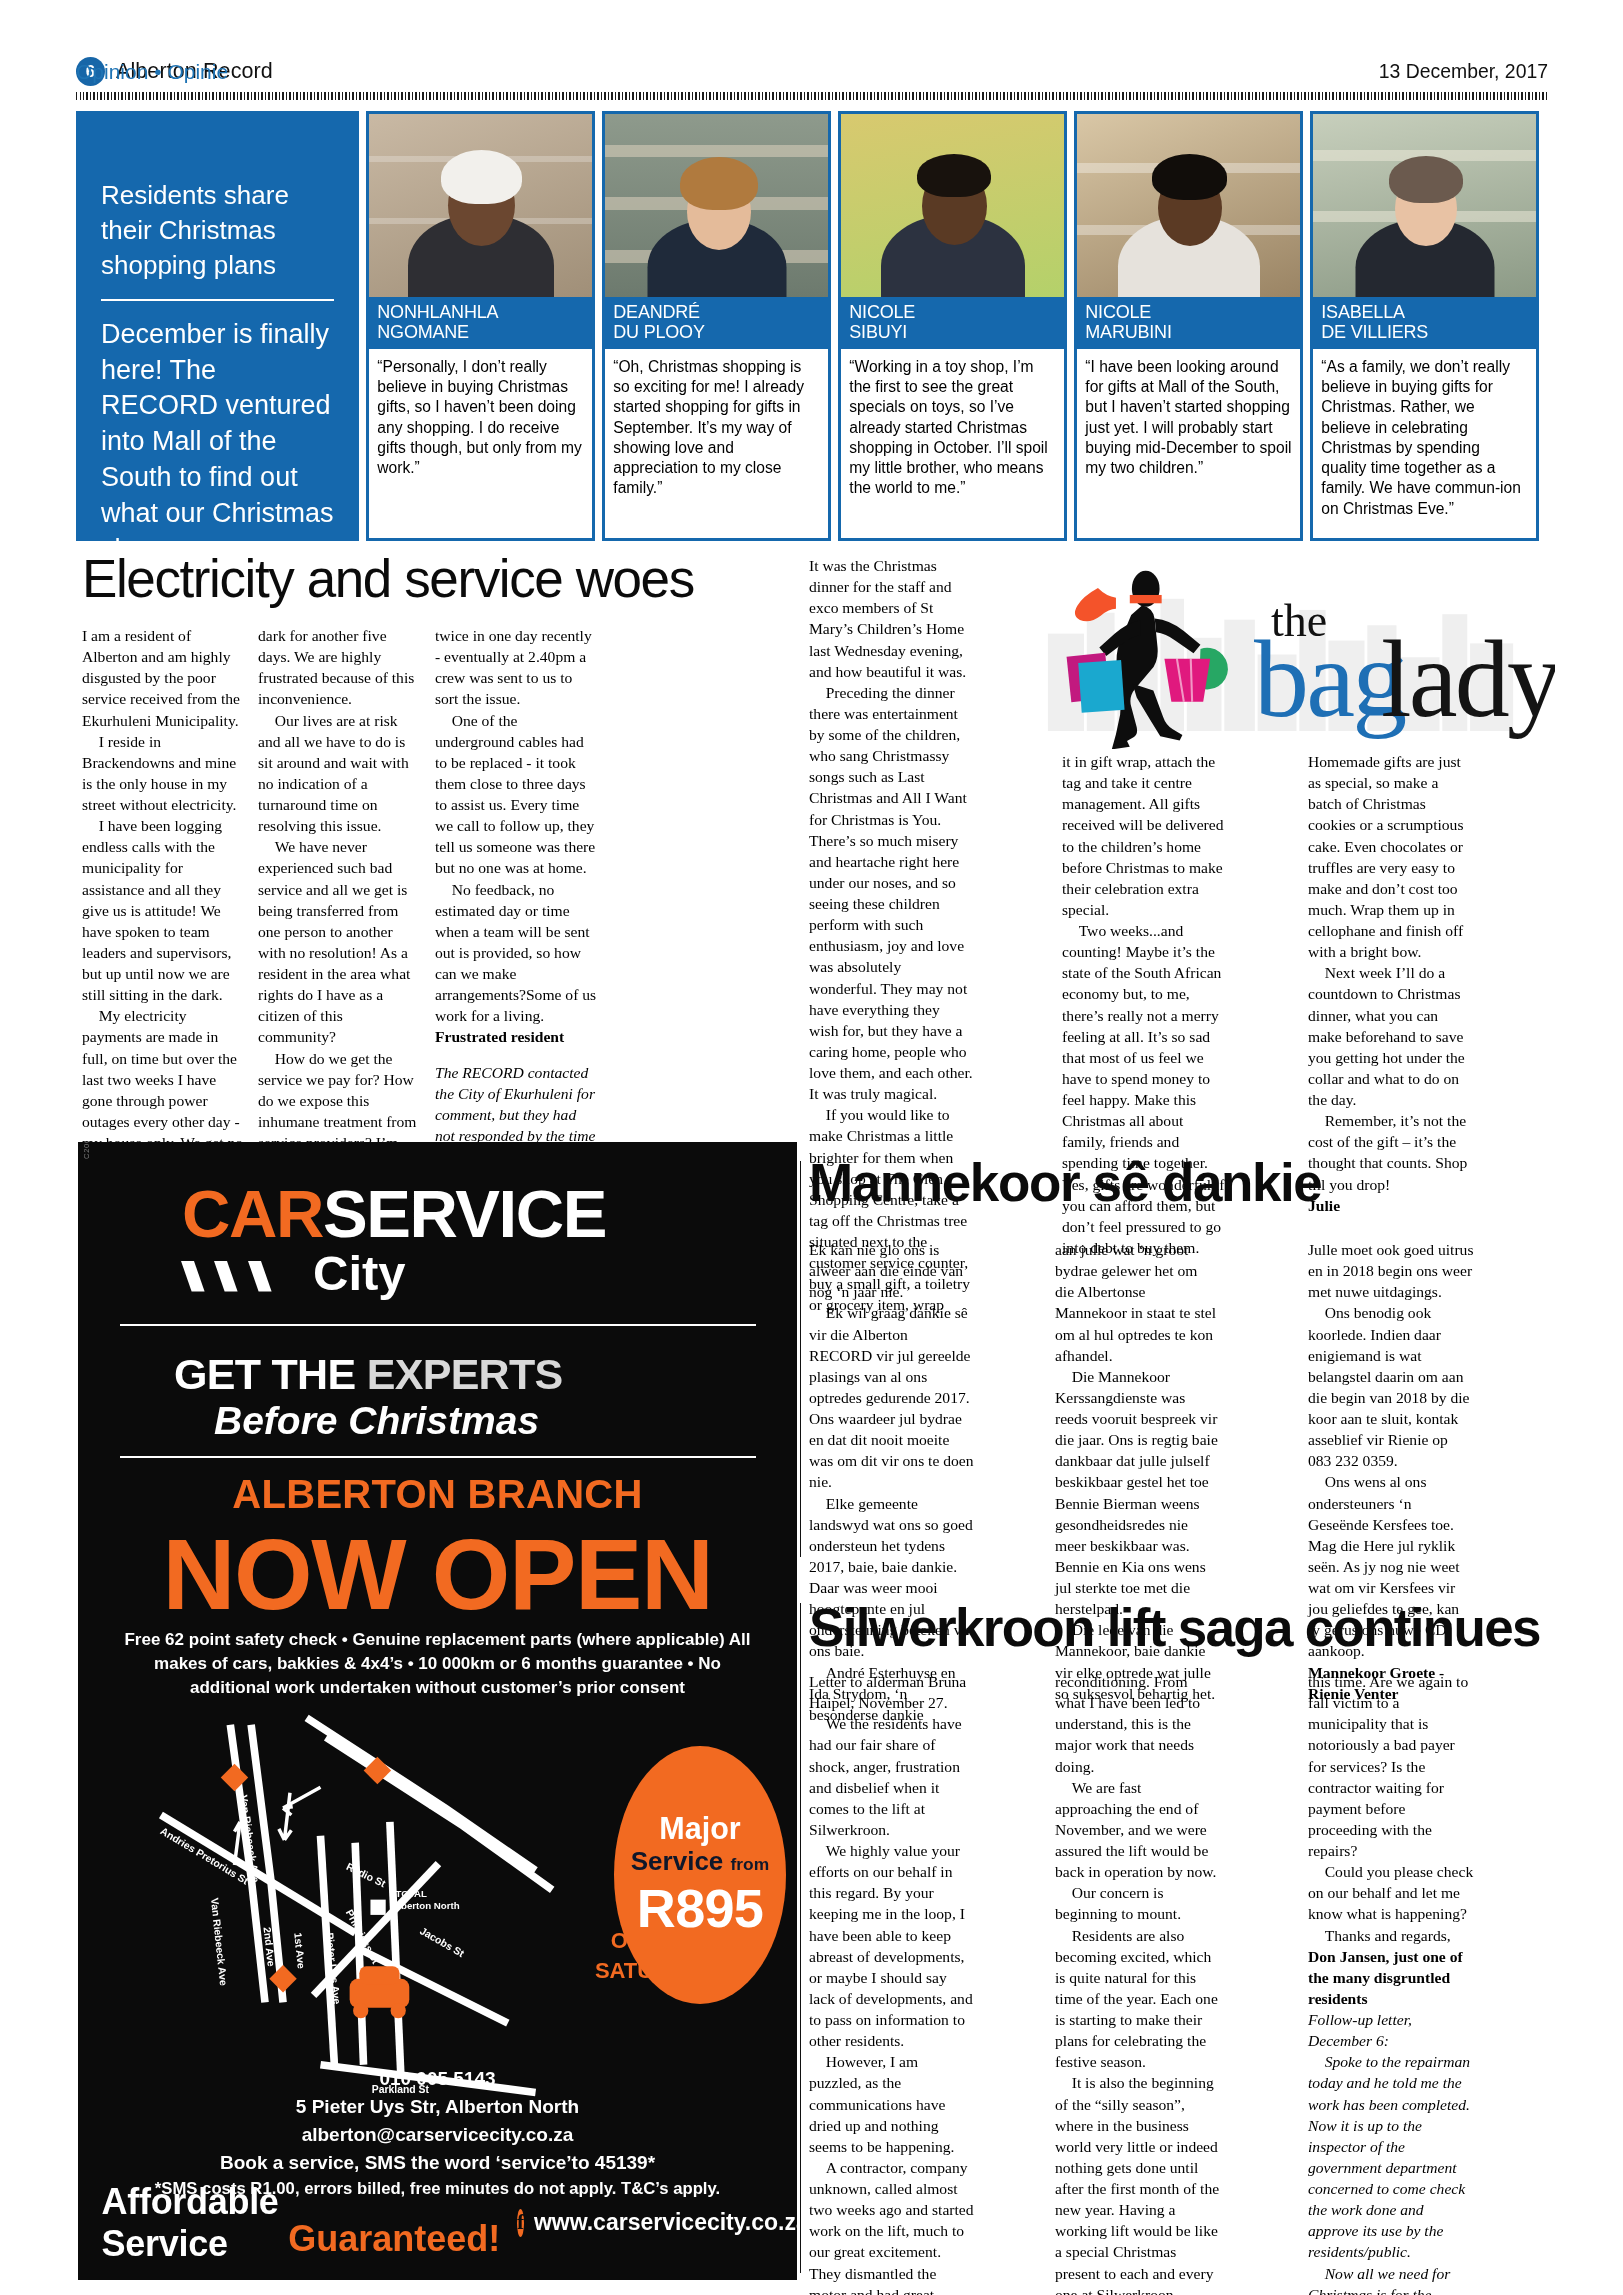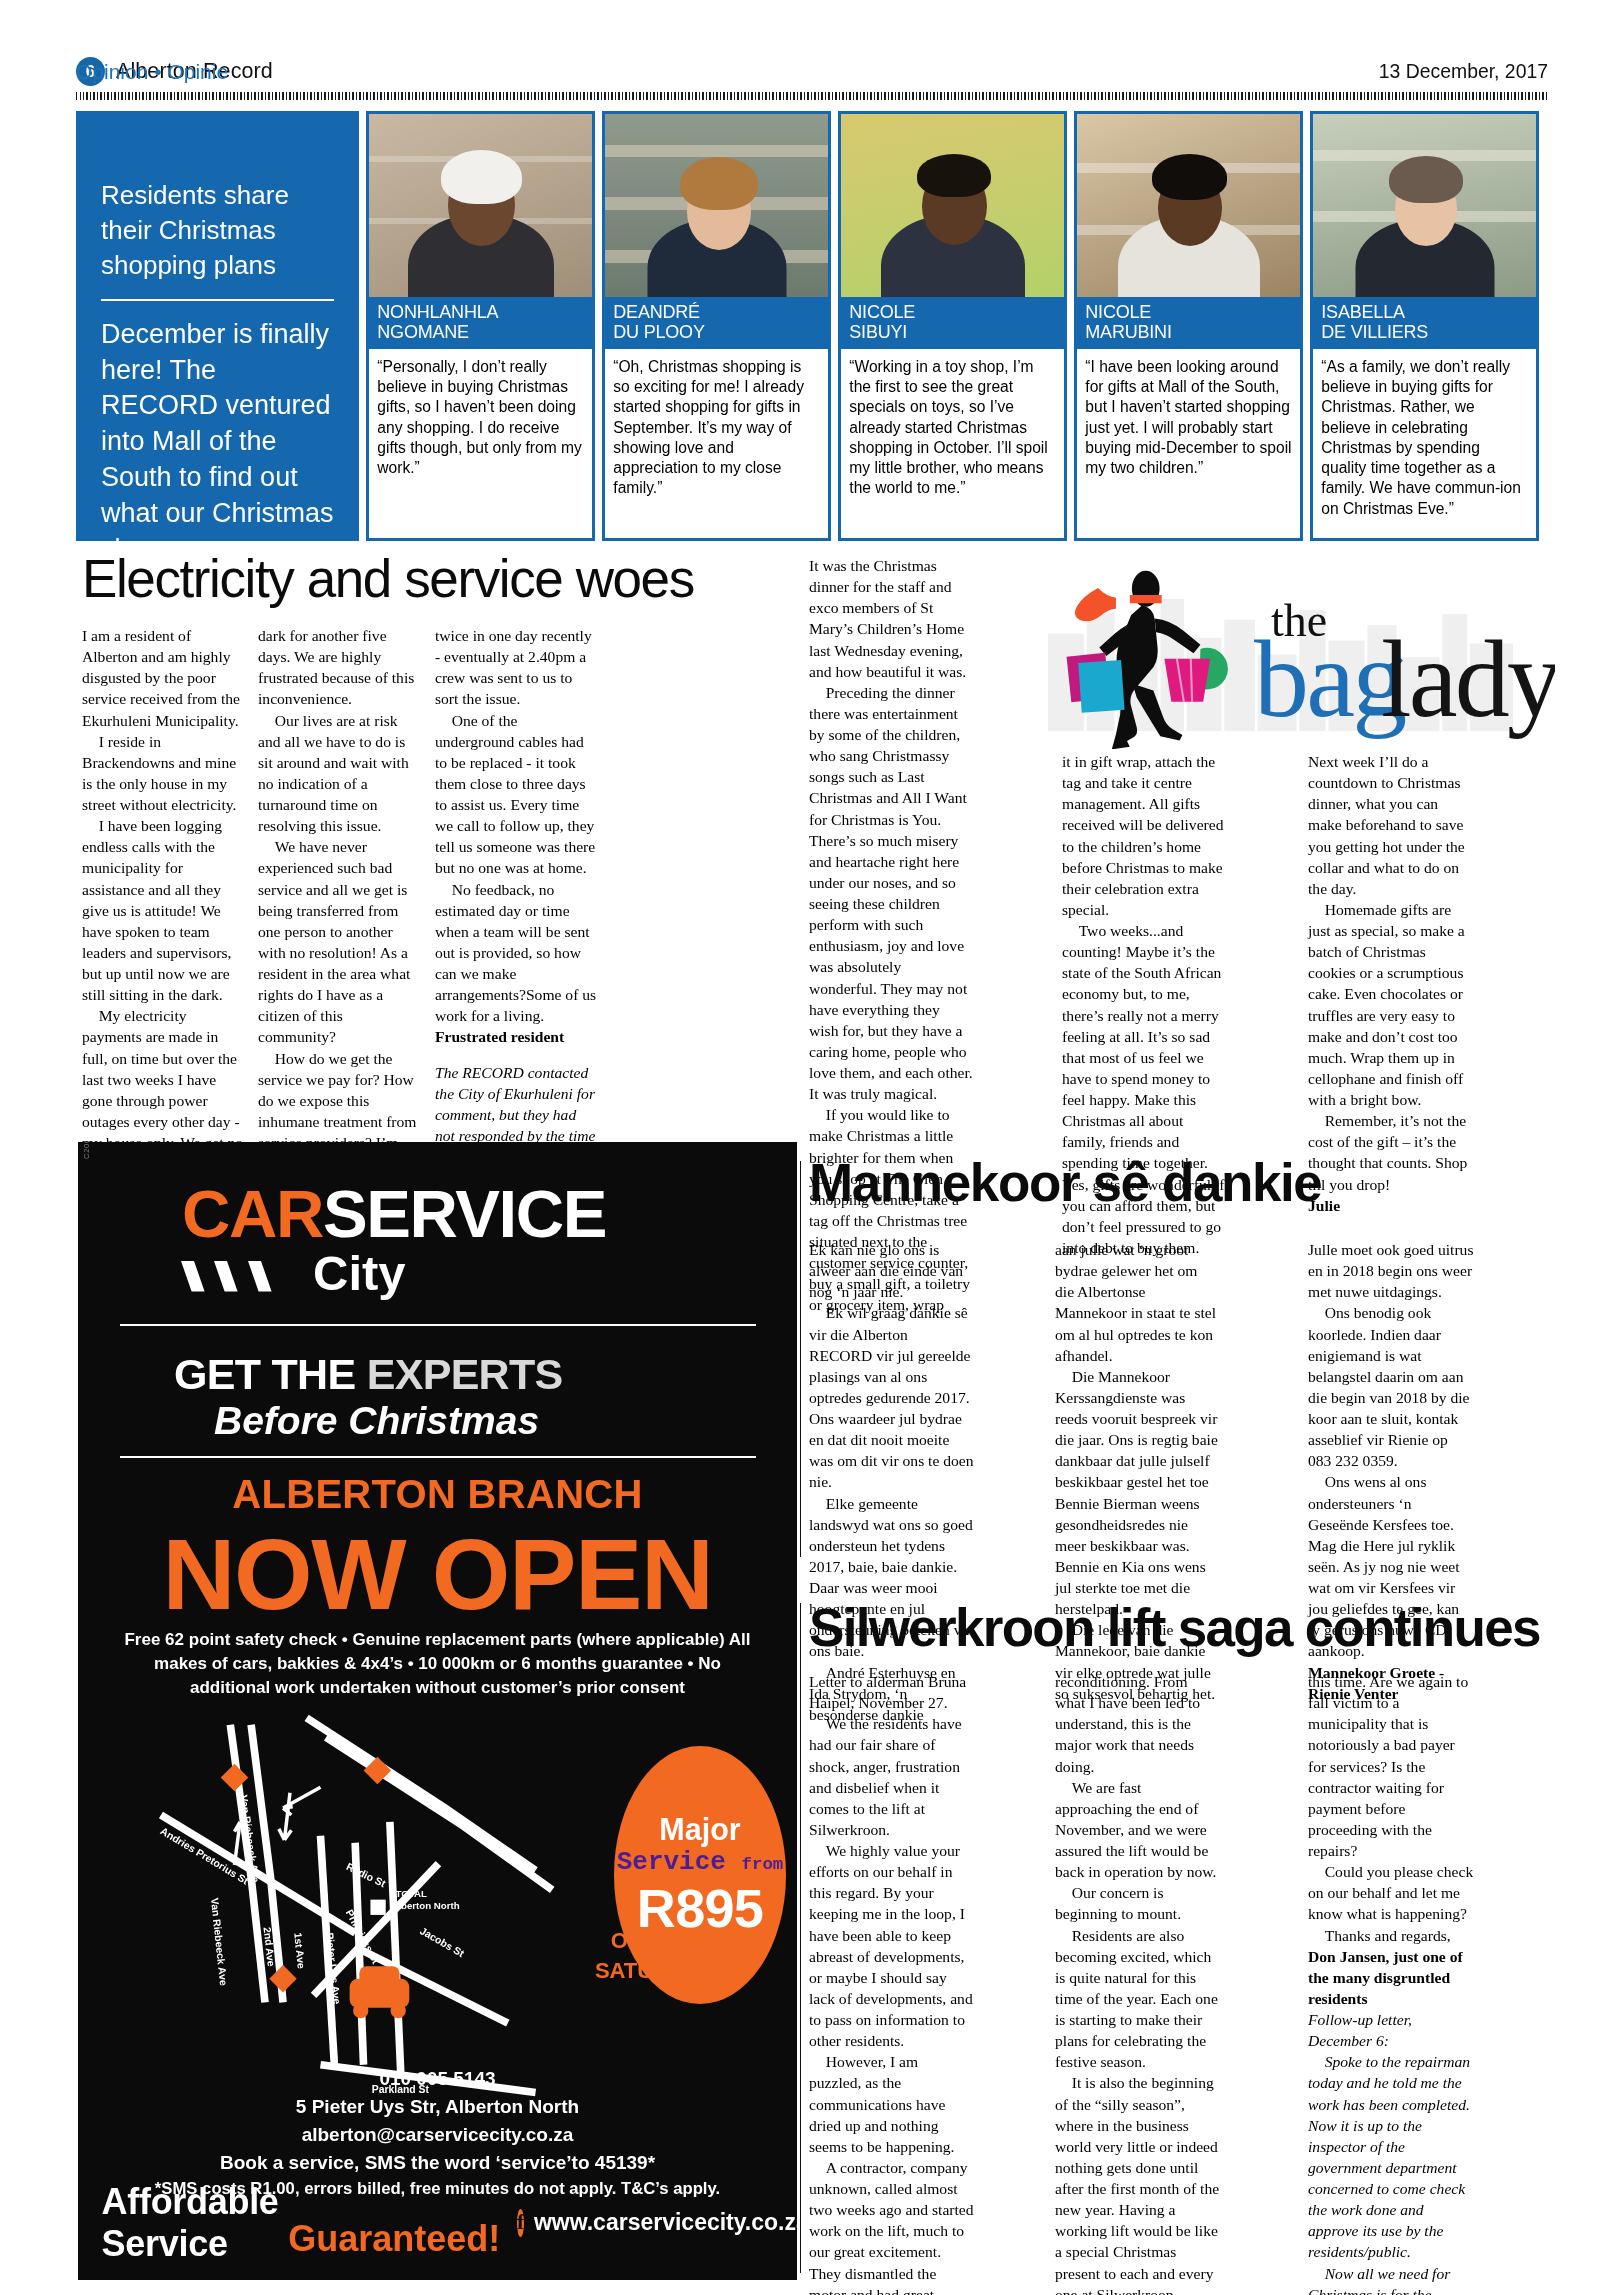--- a/index.html
+++ b/index.html
@@ -187,21 +187,21 @@
     font-family: "Liberation Sans", sans-serif; font-weight: bold;
     font-size: 22px; color: #f26a21; line-height: 1.35;
   }
   .ad-badge {
     position: absolute; left: 536px; top: 604px; width: 172px; height: 258px;
     background: #f26a21; border-radius: 50%;
     display: flex; flex-direction: column; align-items: center; justify-content: center;
     text-align: center;
   }
   .ad-badge .m1 { font-family: "Liberation Sans", sans-serif; font-weight: bold; font-size: 30.5px; color:#fff; }
-  .ad-badge .m2 { font-family: Liberation Mono, monospace; font-weight: bold; font-size: 26px; color:#4c1d95;text-align:center; }
+  .ad-badge .m2 { font-family: Liberation Sans, sans-serif; font-weight: bold; font-size: 26px; color:#0f172a;text-align:center; }
   .ad-badge .m2 small { font-size: 17.4px; }
   .ad-badge .m3 { font-family: "Liberation Sans", sans-serif; font-weight: bold; font-size: 54px; color:#fff; letter-spacing:-0.7px; }
   .ad-contact {
     position: absolute; left: 46px; top: 923px; width: 627px; text-align: center;
     font-family: "Liberation Sans", sans-serif; font-weight: bold;
     font-size: 19px; line-height: 1.48; color: #fff;
   }
   .ad-contact .small { font-size: 16.7px; }
   .ad-bottom {
     position: absolute; left: 23.6px; bottom: 15.3px; width: 672px;
@@ -422,22 +422,22 @@
     <div class="bl-word-bag">bag</div>
     <div class="bl-word-lady">lady</div>
   </div>
 
   <div class="body-col col-bag-1">
     <p class="noindent">it in gift wrap, attach the tag and take it centre management. All gifts received will be delivered to the children’s home before Christmas to make their celebration extra special.</p>
     <p>Two weeks...and counting! Maybe it’s the state of the South African economy but, to me, there’s really not a merry feeling at all. It’s so sad that most of us feel we have to spend money to feel happy. Make this Christmas all about family, friends and spending time together. Yes, gifts are wonderful if you can afford them, but don’t feel pressured to go into debt to buy them.</p>
   </div>
 
   <div class="body-col col-bag-2">
+    <p>Homemade gifts are just as special, so make a batch of Christmas cookies or a scrumptious cake. Even chocolates or truffles are very easy to make and don’t cost too much. Wrap them up in cellophane and finish off with a bright bow.</p>
     <p>Next week I’ll do a countdown to Christmas dinner, what you can make beforehand to save you getting hot under the collar and what to do on the day.</p>
-    <p>Homemade gifts are just as special, so make a batch of Christmas cookies or a scrumptious cake. Even chocolates or truffles are very easy to make and don’t cost too much. Wrap them up in cellophane and finish off with a bright bow.</p>
     <p>Remember, it’s not the cost of the gift – it’s the thought that counts. Shop till you drop!</p>
     <p class="noindent sig">Julie</p>
   </div>
 
   <div class="car-ad">
     <div class="ad-code">C2009BRD004</div>
 
     <div class="ad-car-line">
       <span class="orange">CAR</span><span>SERVICE</span>
     </div>

